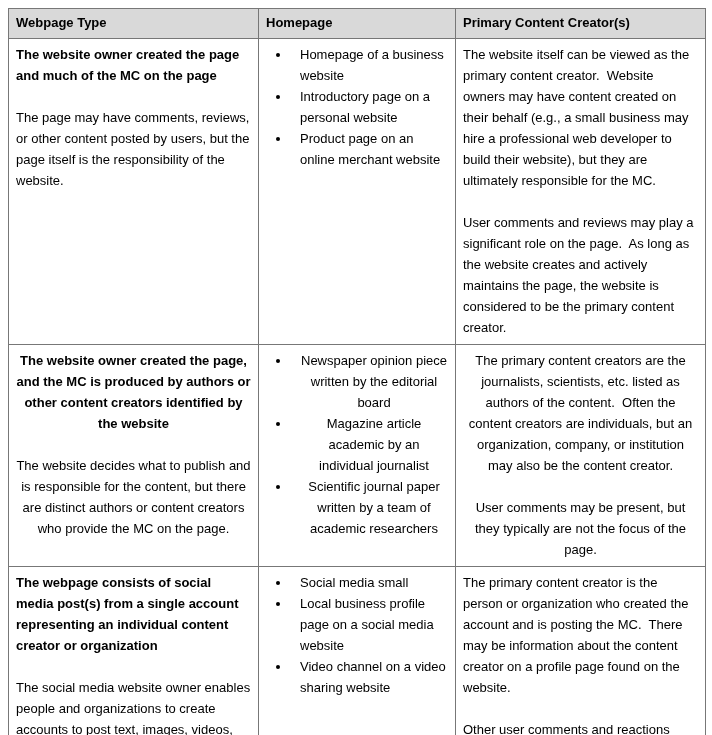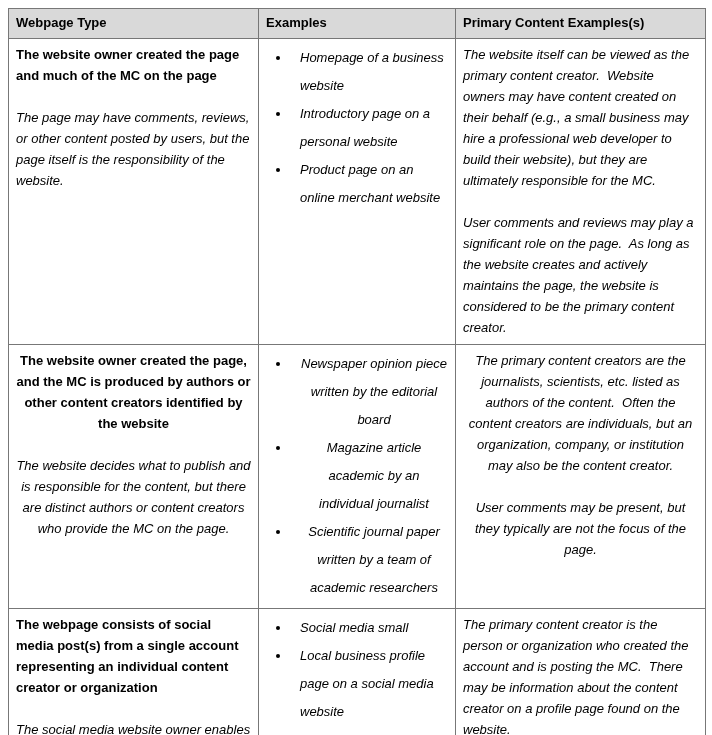--- a/index.html
+++ b/index.html
@@ -48,49 +48,47 @@
   tr.r2 { height: 160px; text-align: center; }
   tr.r3 { height: 168px; }
   .heading {
     font-weight: bold;
     margin: 0;
     white-space: pre-wrap;
   }
   .para {
     margin: 21px 0 0 0;
     white-space: pre-wrap;
-    font-style: italic;
   }
   .para.first { margin-top: 0; }
   ul.bullets {
     margin: 0;
     padding: 0 0 0 25px;
     list-style: disc outside;
   }
   ul.bullets li {
     padding-left: 9px;
-    line-height: 28px;
-    font-style: italic;
+    line-height: 21px;
   }
 </style>
 </head>
 <body>
 
 <div class="page">
   <table class="doc-table">
     <colgroup>
         <col class="c1">
         <col class="c2">
         <col class="c3">
       </colgroup>
     <thead>
       <tr>
         <th>Webpage Type</th>
-        <th>Examples</th>
-        <th>Primary Content Examples(s)</th>
+        <th>Homepage</th>
+        <th>Primary Content Creator(s)</th>
       </tr>
     </thead>
     <tbody>
 
       <tr class="r1">
         <td>
           <p class="heading">The website owner created the page and much of the MC on the page</p>
           <p class="para">The page may have comments, reviews, or other content posted by users, but the page itself is the responsibility of the website.</p>
         </td>
         <td>

